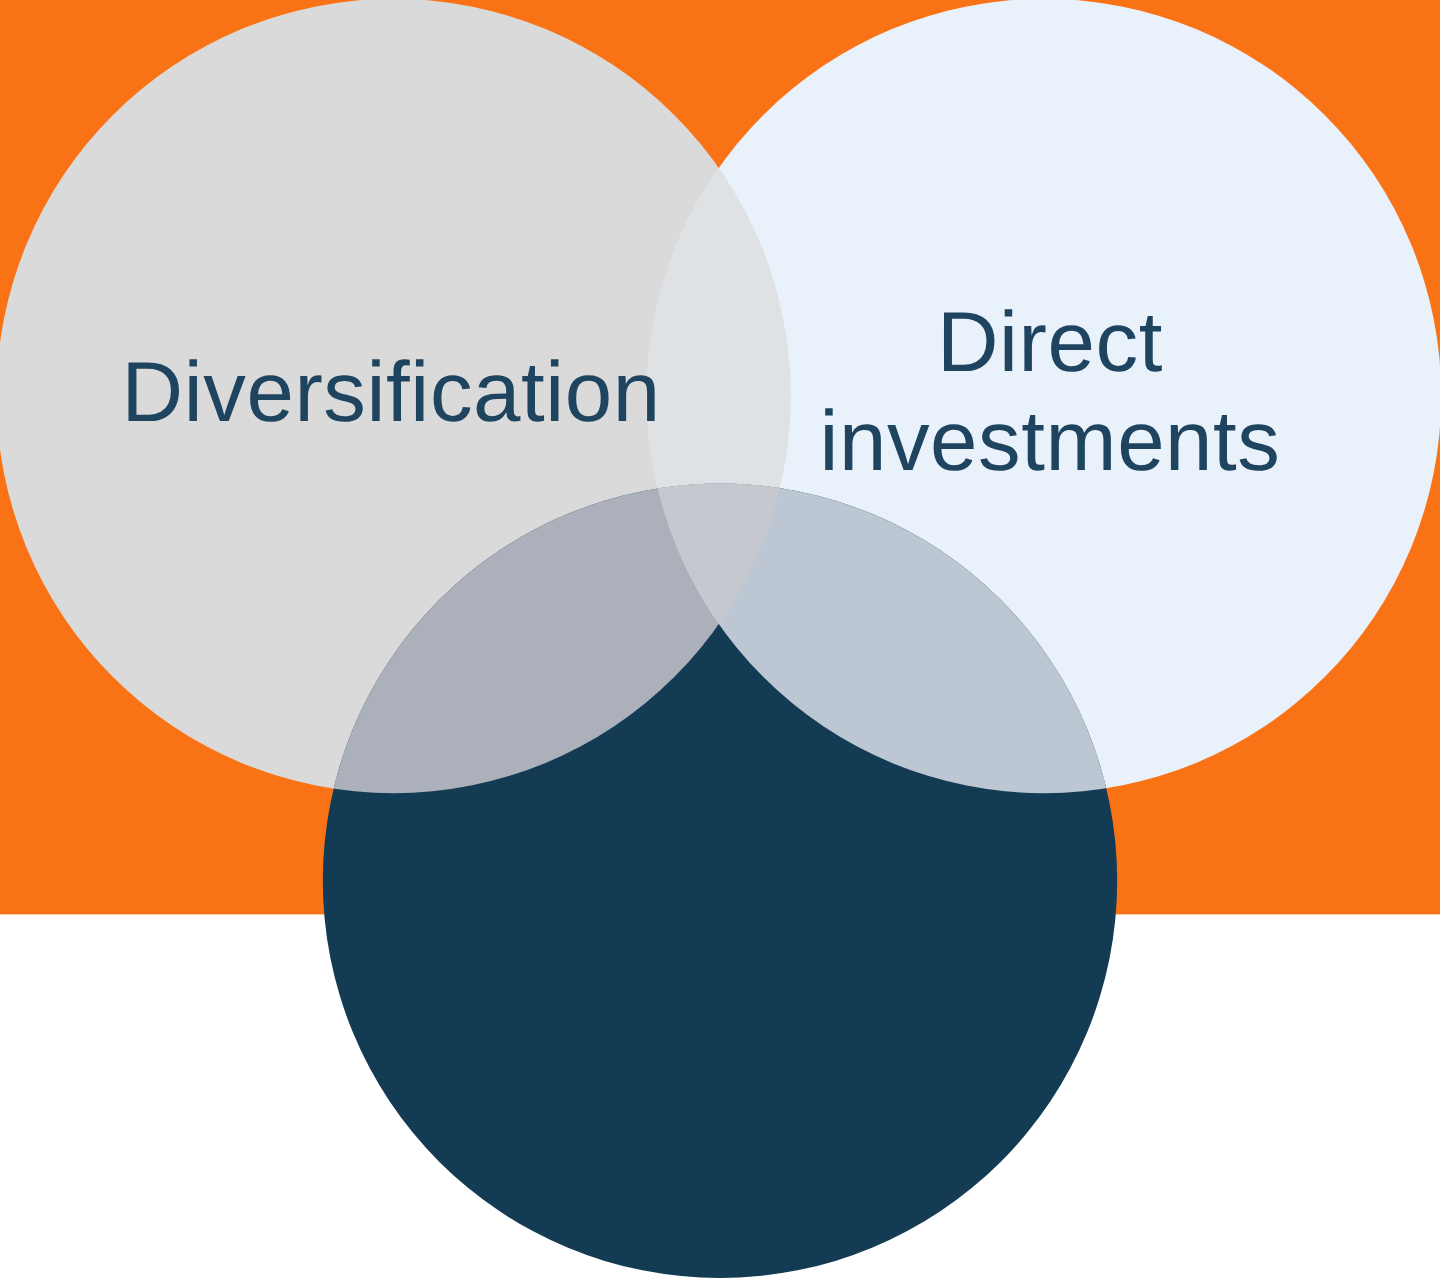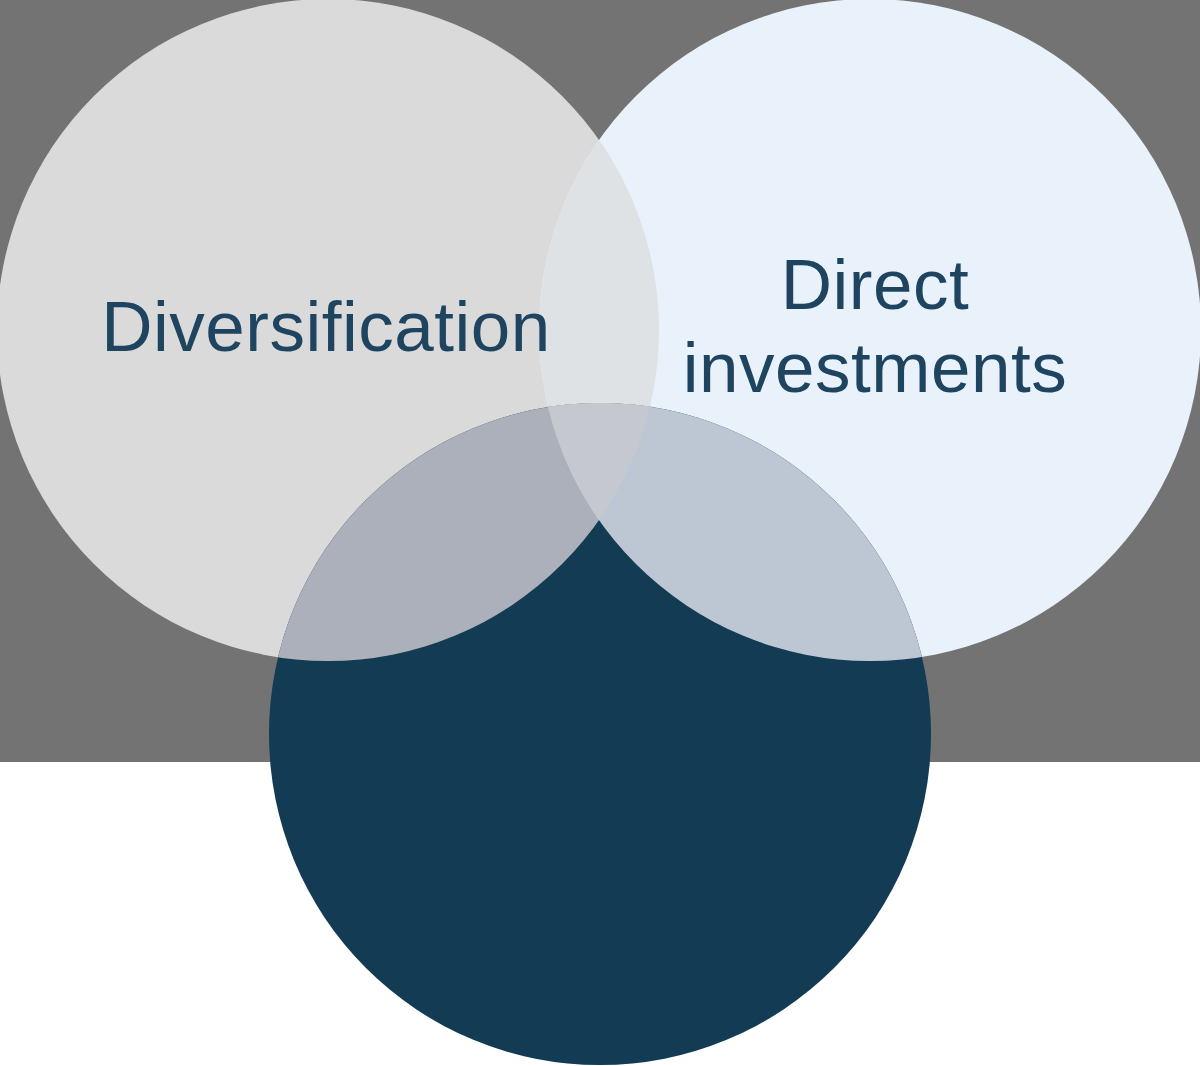--- a/index.html
+++ b/index.html
@@ -8,21 +8,21 @@
     background: #ffffff;
     width: 1200px;
     height: 1066px;
     overflow: hidden;
     font-family: "Liberation Sans", sans-serif;
   }
   .stage {
     position: relative;
     width: 1200px;
     height: 762px;
-    background: #737373;
+    background: #f97316;
   }
   svg { display: block; }
   .venn-label {
     font-family: "Liberation Sans", sans-serif;
     font-size: 71px;
     font-weight: 400;
     letter-spacing: 0.5px;
   }
 </style>
 </head>

